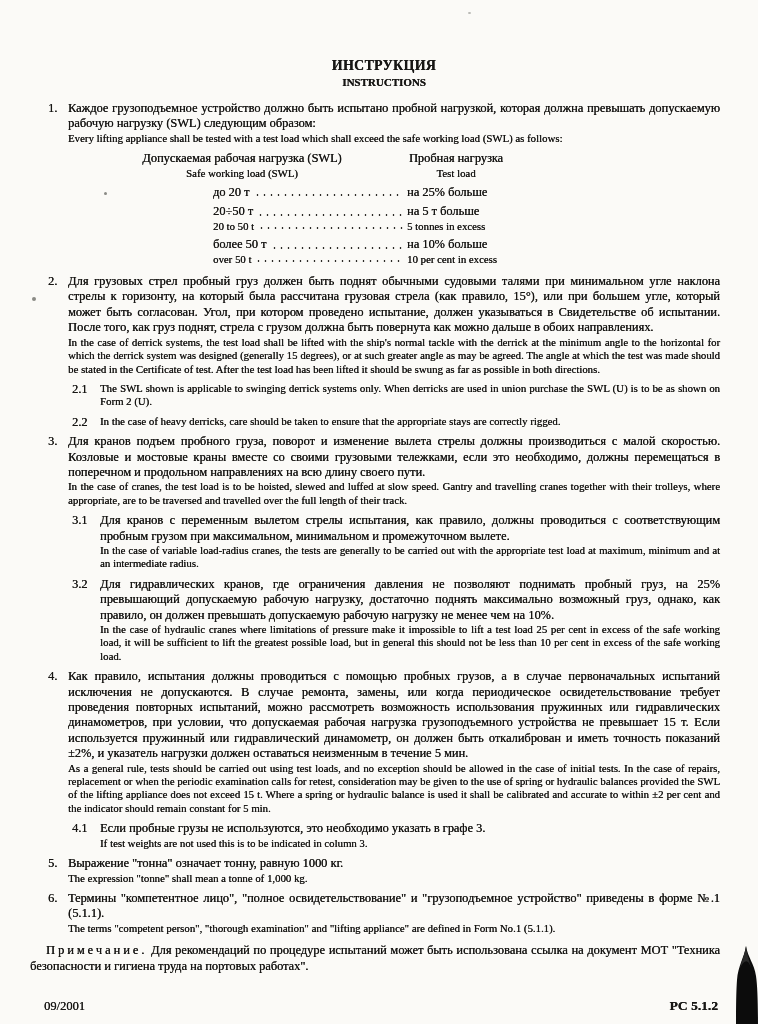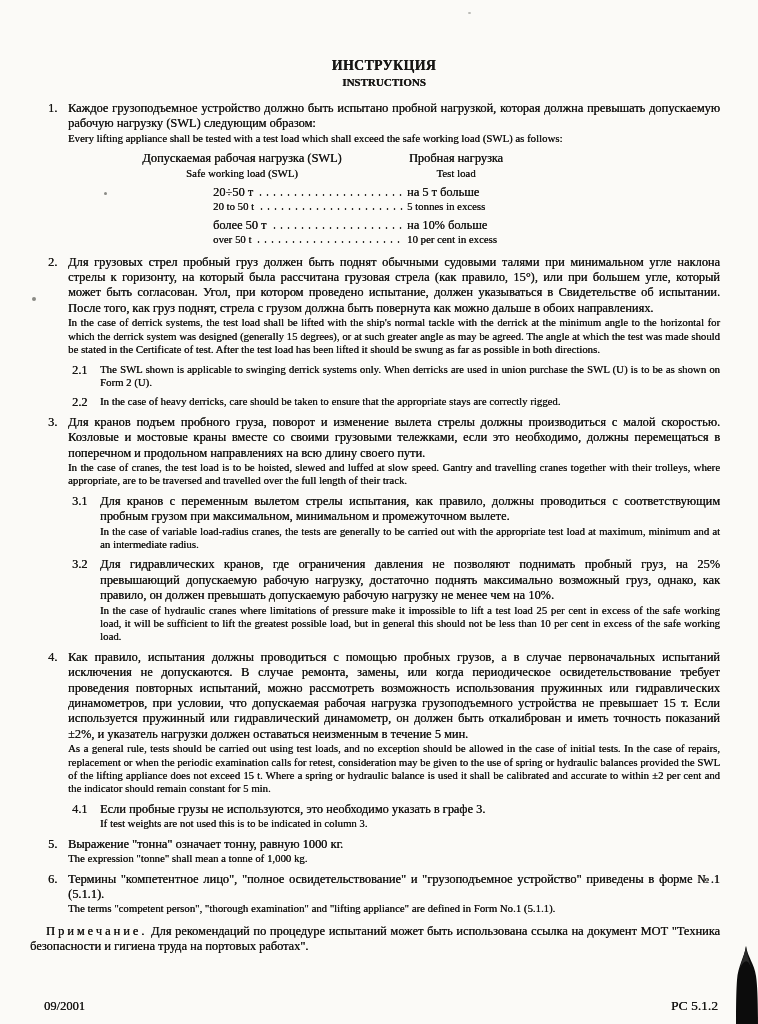--- a/index.html
+++ b/index.html
@@ -40,21 +40,21 @@
     background-position: 0 calc(100% - 3px);
   }
 
   .note { margin-left:-18px; margin-top:8px; }
   .note .ru { text-indent:16px; }
   .note-label-ru { letter-spacing:3px; }
 
   .footer { position:absolute; left:44px; right:40px; bottom:10px;
             display:flex; justify-content:space-between; align-items:baseline; }
   .f-left { font-size:12.5px; }
-  .f-right { font-size:13.5px; font-weight:normal; }
+  .f-right { font-size:13.5px; font-weight:bold; }
 
   .speck { position:absolute; background:#8a8a85; border-radius:50%; }
   .blob { position:absolute; right:-2px; bottom:-4px; }
 </style>
 </head>
 <body>
 
 <div class="page">
   <div class="content">
 
@@ -75,20 +75,25 @@
           <div class="ru">Допускаемая рабочая нагрузка (SWL)</div>
           <div class="en">Safe working load (SWL)</div>
         </div>
         <div class="lt-c2">
           <div class="ru">Пробная нагрузка</div>
           <div class="en">Test load</div>
         </div>
       </div>
       <div class="lt-rows">
         <div class="lt-row">
+          <div class="lt-line ru">
+            <span class="lbl">до 20 т</span>
+              <span class="dots"></span>
+              <span class="val">на 25% больше</span>
+          </div>
         </div>
         <div class="lt-row">
           <div class="lt-line ru">
             <span class="lbl">20÷50 т</span>
               <span class="dots"></span>
               <span class="val">на 5 т больше</span>
           </div>
           <div class="lt-line en">
             <span class="lbl">20 to 50 t</span>
               <span class="dots"></span>

